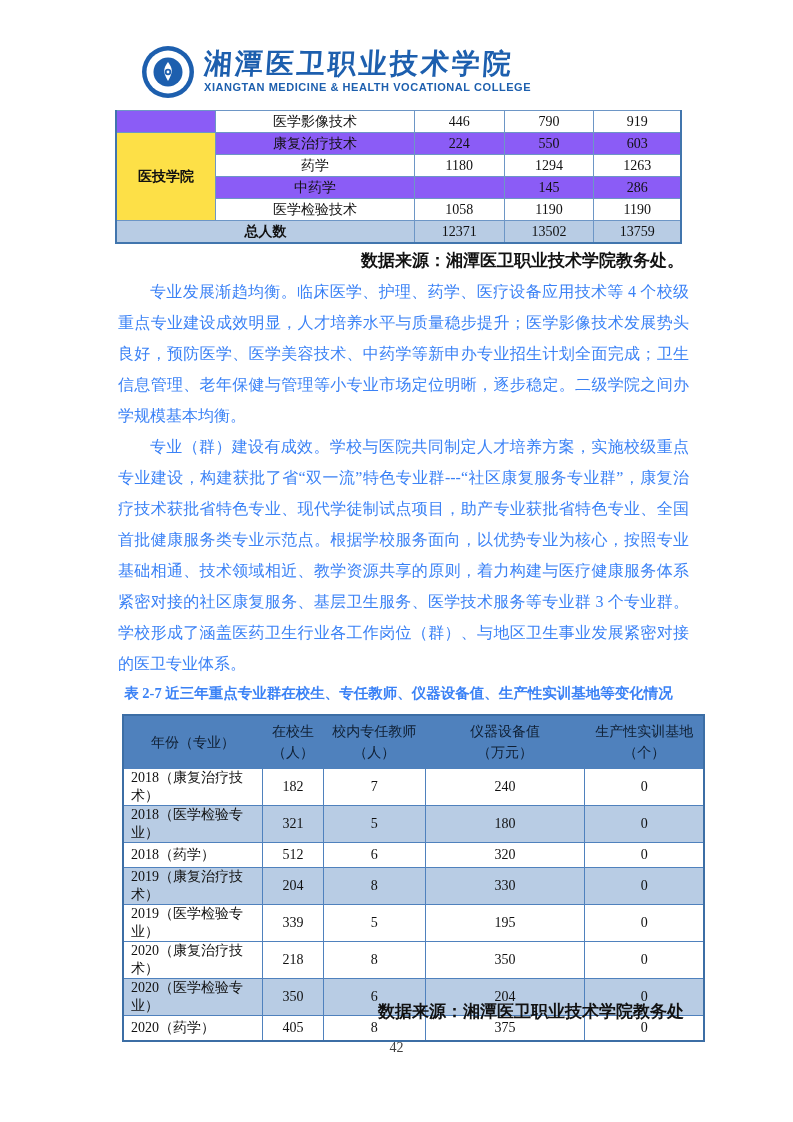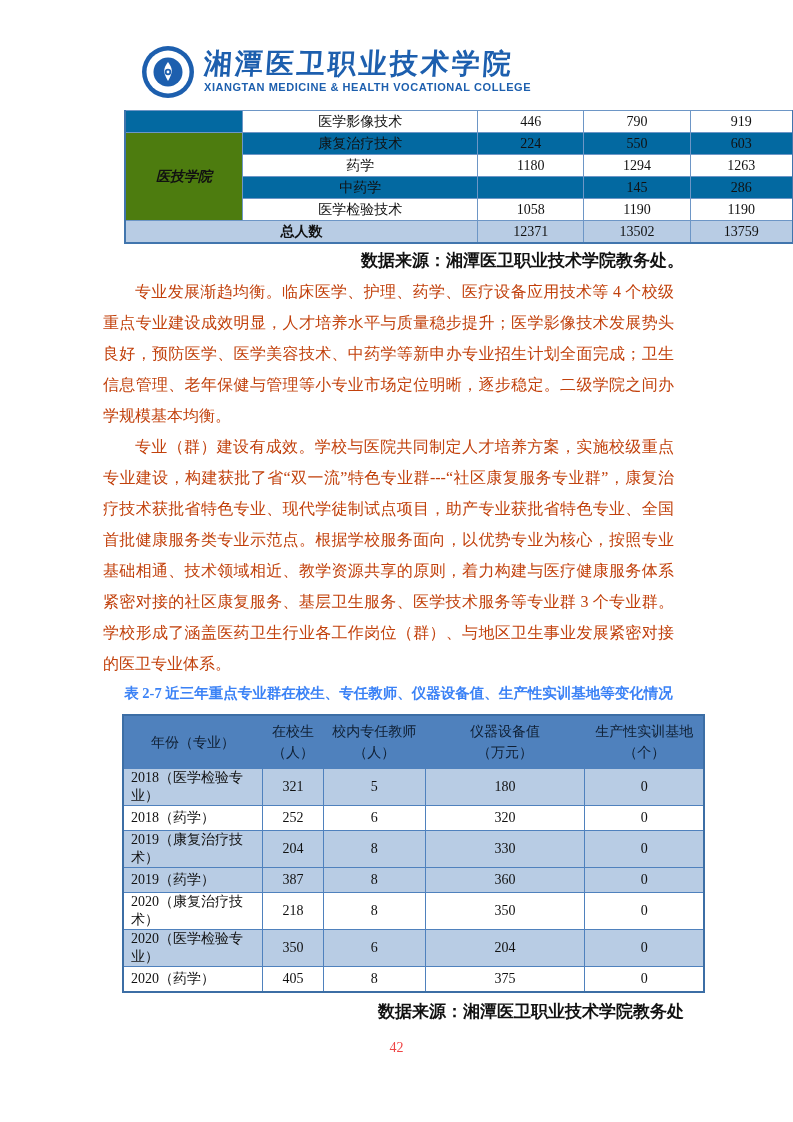--- a/index.html
+++ b/index.html
@@ -27,47 +27,47 @@
     white-space:nowrap;
   }
   .logo-en{
     font-family:"Liberation Sans","DejaVu Sans",sans-serif;
     font-size:11px;font-weight:700;color:#1d5fae;
     letter-spacing:0.55px;margin-top:2px;white-space:nowrap;
   }
 
   
   .t1{
-    position:absolute;left:124px;top:110px;width:670px;
+    position:absolute;left:115px;top:110px;width:567px;
     border-collapse:collapse;table-layout:fixed;
     border:2px solid #4175ad;border-top-width:1px;
     font-size:14px;
   }
   .t1 td{
     border:1px solid #6d96c6;
     height:21px;text-align:center;padding:0;color:#111;
   }
-  .t1 td.blue{background:#0369a1;margin-top:45px;}
-  .t1 td.grp{background:#4d7c0f;font-weight:700;font-style:italic;}
+  .t1 td.blue{background:#8b5cf6;margin-top:45px;}
+  .t1 td.grp{background:#fde047;font-weight:700;}
   .t1 tr.total td{background:#b8cce4;}
   .t1 tr.total td.lbl{font-weight:700;}
 
   
   .source-note{
     position:absolute;right:109px;
     font-size:17px;font-weight:700;color:#111;
     white-space:nowrap;
   }
   .src1{top:249px;}
   .src2{top:1000px;}
 
   
   .paras{
-    position:absolute;left:103px;top:276px;width:571px;
-    font-size:16px;line-height:31px;text-align:justify;color:#c2410c;
+    position:absolute;left:118px;top:276px;width:571px;
+    font-size:16px;line-height:31px;text-align:justify;color:#3b82f6;
   }
   .paras p{margin:0;text-indent:2em;}
 
   
   .t2-caption{
     position:absolute;left:113px;top:684px;width:571px;
     text-align:center;font-size:14.5px;font-weight:700;color:#3b82f6;
     white-space:nowrap;
   }
 
@@ -86,21 +86,21 @@
   .t2 tbody td{
     border:1px solid #4f81bd;height:24px;text-align:center;
     padding:0;color:#111;background:#ffffff;
   }
   .t2 tbody td.name{text-align:left;padding-left:7px;}
   .t2 tbody tr.alt td{background:#b8cce4;}
 
   
   .page-num{
     position:absolute;top:1040px;left:0;width:100%;
-    text-align:center;font-size:14px;color:#ef4444;
+    text-align:center;font-size:14px;color:#404040;
   }
 </style>
 </head>
 <body>
 
 <div class="page">
 
   <header class="logo-row">
     <div class="emblem">
       <svg viewBox="0 0 54 54" width="54" height="54" aria-hidden="true">
@@ -192,46 +192,53 @@
 （人）</td>
         <td>校内专任教师
 （人）</td>
         <td>仪器设备值
 （万元）</td>
         <td>生产性实训基地
 （个）</td>
       </tr>
     </thead>
     <tbody>
+      <tr>
+        <td class="name">2018（康复治疗技术）</td>
+        <td>182</td>
+        <td>7</td>
+        <td>240</td>
+        <td>0</td>
+      </tr>
       <tr class="alt">
         <td class="name">2018（医学检验专业）</td>
         <td>321</td>
         <td>5</td>
         <td>180</td>
         <td>0</td>
       </tr>
       <tr>
         <td class="name">2018（药学）</td>
-        <td>252</td>
+        <td>512</td>
         <td>6</td>
         <td>320</td>
         <td>0</td>
       </tr>
       <tr class="alt">
         <td class="name">2019（康复治疗技术）</td>
         <td>204</td>
         <td>8</td>
         <td>330</td>
         <td>0</td>
       </tr>
-      <tr class="alt">
-        <td class="name">2019（药学）</td>
-        <td>387</td>
-        <td>8</td>
-        <td>360</td>
+      <tr>
+        <td class="name">2019（医学检验专业）</td>
+        <td>339</td>
+        <td>5</td>
+        <td>195</td>
         <td>0</td>
       </tr>
       <tr>
         <td class="name">2020（康复治疗技术）</td>
         <td>218</td>
         <td>8</td>
         <td>350</td>
         <td>0</td>
       </tr>
       <tr class="alt">

